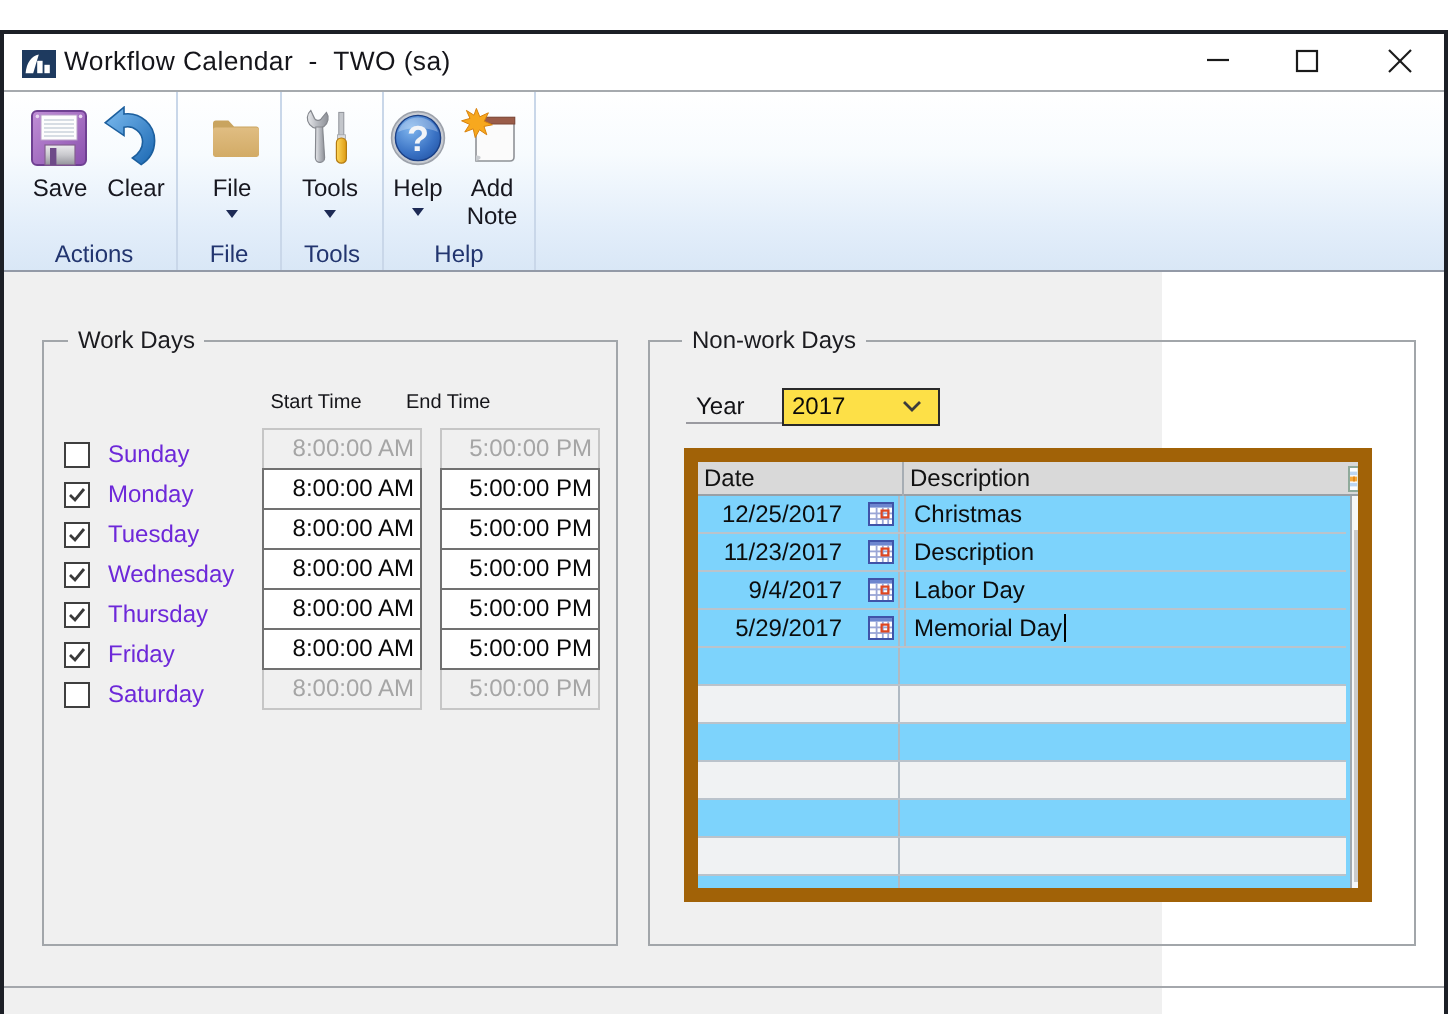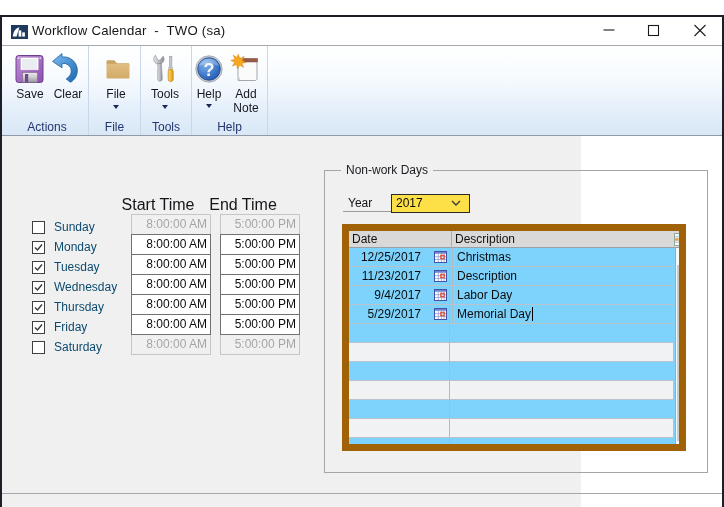--- a/index.html
+++ b/index.html
@@ -22,26 +22,26 @@
   .rlabel { position:absolute; font-size:12px; color:#17171f; text-align:center; }
   .rglabel { position:absolute; top:74px; font-size:12px; color:#22356f; text-align:center; }
   .dd { position:absolute; width:0; height:0; border-left:3.5px solid transparent;
         border-right:3.5px solid transparent; border-top:4px solid #1d2a55; }
   
   .grp { position:absolute; border:1px solid #a2a6aa; }
   .grplabel { position:absolute; top:-8px; background:#f0f0f0; padding:0 5px;
               font-size:12px; color:#1b1b1f; white-space:nowrap; }
   
   .cb { position:absolute; width:13px; height:13px; background:#fff; border:1.5px solid #3f3f3f; }
-  .daylab { position:absolute; left:54px; font-size:12px; color:#0c4a6e; }
+  .daylab { position:absolute; left:54px; font-size:12px; color:#6d28d9; }
   .tf { position:absolute; width:80px; height:21px; font-size:12px; text-align:right;
         padding-right:3px; line-height:19px; }
   .tf.en { background:#fff; border:1px solid #717171; color:#0a0a0a; z-index:2; }
   .tf.dis { background:#f0f0f0; border:1px solid #c6c6c6; color:#a5a5a5; z-index:1; }
-  .colhead { position:absolute; font-size:16px; color:#151519; }
+  .colhead { position:absolute; font-size:10px; color:#151519; }
   
   #tbl { position:absolute; left:342px; top:209px; width:344px; height:227px; overflow:hidden;
          border:7px solid #a16207; background:#7dd3fc; }
   #thead { position:absolute; left:0; top:0; width:342px; height:17px;
            background:#d9d9d9; border-bottom:1px solid #99a0a6; font-size:12px; color:#111; }
   .trow { position:absolute; left:0; width:324px; height:19px; border-bottom:1px solid #bac3cb; }
   .date { position:absolute; left:1px; top:0; width:71px; font-size:12px; color:#0c0c0c;
           text-align:right; line-height:18px; }
   .desc { position:absolute; left:108px; top:0; font-size:12px; color:#0c0c0c; line-height:18px; }
   .vline { position:absolute; top:0; width:1px; background:#b0bac3; }
@@ -168,22 +168,25 @@
     <div class="dd" style="left:110.5px;top:59px"></div>
     <div class="dd" style="left:159.5px;top:59px"></div>
     <div class="dd" style="left:203.5px;top:58px"></div>
 
     <div class="rglabel" style="left:5px;width:80px">Actions</div>
     <div class="rglabel" style="left:87px;width:51px">File</div>
     <div class="rglabel" style="left:139px;width:50px">Tools</div>
     <div class="rglabel" style="left:190px;width:75px">Help</div>
   </div>
 
+  <div class="grp" style="left:21px;top:155px;width:288px;height:303px">
+    <div class="grplabel" style="left:12px">Work Days</div>
+  </div>
   <div class="colhead" style="left:118px;top:181px;width:80px;text-align:center">Start Time</div>
-  <div class="colhead" style="left:203px;top:181px;width:80px;text-align:center">End Time</div>
+  <div class="colhead" style="left:203px;top:181px;width:80px;">End Time</div>
   <div id="workrows">
       <div class="cb" style="left:32px;top:206px"></div>
       <div class="daylab" style="top:205px">Sunday</div>
       <div class="tf dis" style="left:131px;top:199px">8:00:00 AM</div>
       <div class="tf dis" style="left:220px;top:199px">5:00:00 PM</div>
       <div class="cb" style="left:32px;top:226px">
         <svg width="11" height="11" viewBox="0 0 11 11" style="display:block">
           <polyline points="2,5.5 4.5,8 9,2.5" fill="none" stroke="#3a3a3a" stroke-width="1.4"></polyline>
         </svg>
       </div>

